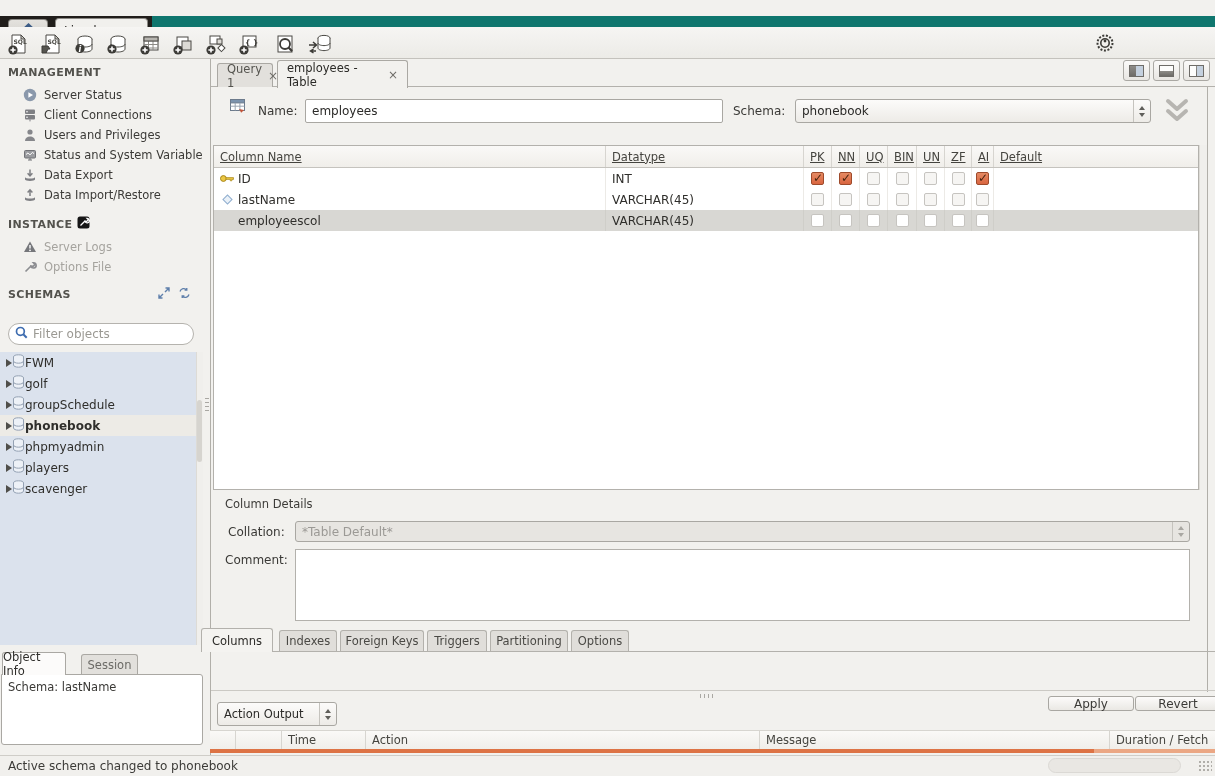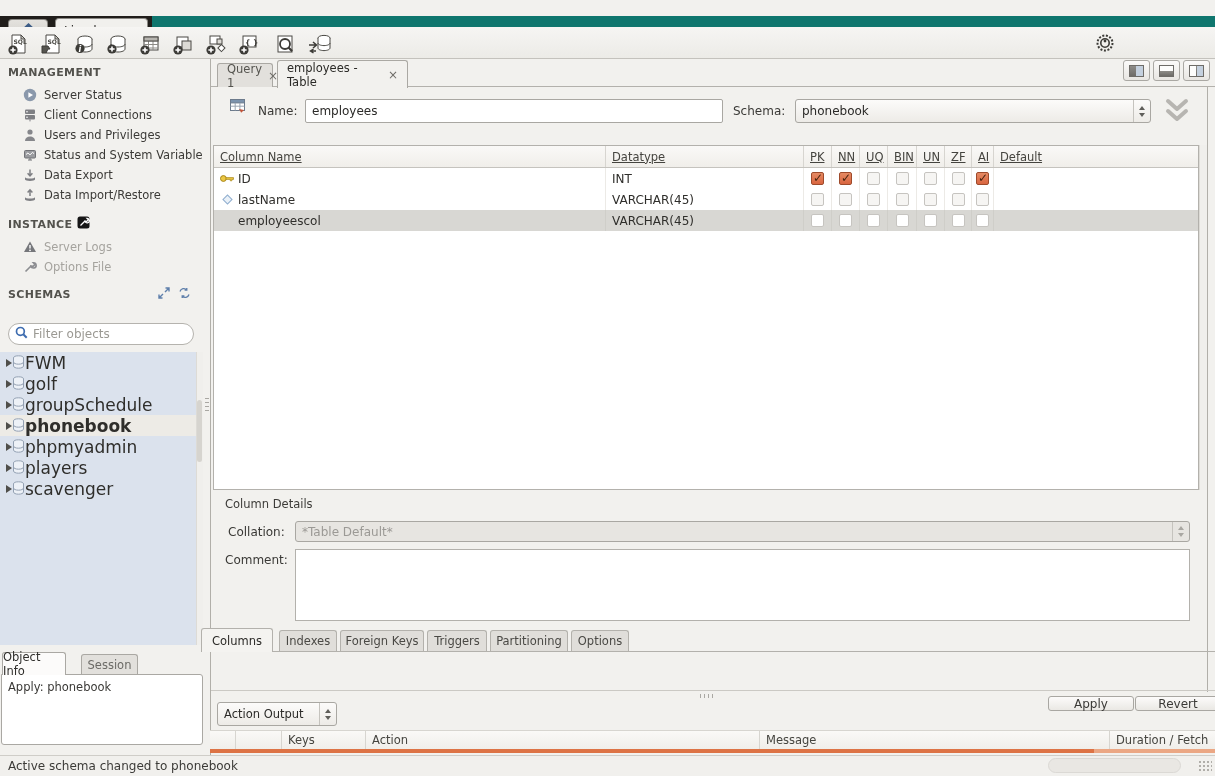--- a/index.html
+++ b/index.html
@@ -27,21 +27,21 @@
   #sidebar { left:0; top:59px; width:203px; height:696px; background:#f2f1ee; overflow:hidden; }
   .side-header { font-weight:bold; font-size:11px; color:#53524d; letter-spacing:.4px; padding-left:8px; display:flex; align-items:center; gap:5px; }
   .side-item { height:20px; display:flex; align-items:center; gap:7px; padding-left:22px; white-space:nowrap; overflow:hidden; font-size:11.5px; color:#3b3a37; }
   .side-item.dim { color:#a5a39e; }
   .side-item .ic { width:15px; display:flex; justify-content:center; flex:none; }
   #schemas-hdr-icons { position:absolute; right:12px; display:flex; gap:8px; }
   #filter-box { left:8px; top:323px; width:186px; height:22px; background:#fff; border:1px solid #b5b3ae; border-radius:11px; display:flex; align-items:center; padding:0 6px; gap:5px; }
   #filter-box input { border:none; outline:none; width:140px; font-size:12px; font-family:inherit; color:#3a3936; background:transparent; }
   #filter-box input::placeholder { color:#9b9993; }
   #schema-tree { left:0; top:352px; width:196px; height:293px; background:#dbe2ed; }
-  .tree-row { height:21px; display:flex; align-items:center; padding-left:6px; font-size:17px; color:#2f2e2b; }
+  .tree-row { height:21px; display:flex; align-items:center; padding-left:6px; font-size:12px; color:#2f2e2b; }
   .tree-row.sel { background:#edebe6; font-weight:bold; }
   .tri { width:0; height:0; border-top:4px solid transparent; border-bottom:4px solid transparent; border-left:6px solid #4f4e4a; flex:none; }
   #tree-scroll { left:196px; top:352px; width:7px; height:293px; background:#f0efec; border-left:1px solid #dddbd6; }
   #tree-thumb { left:197px; top:400px; width:5px; height:62px; background:#d6d4cf; border-radius:3px; }
   #splitter-v { left:203px; top:59px; width:8px; height:696px; background:#f2f1ee; border-right:1px solid #b1afa9; }
   #splitter-grip { left:205px; top:398px; width:4px; height:16px; background:repeating-linear-gradient(#a9a7a2 0 1px, transparent 1px 4px); }
 
   
   .oi-tab { position:absolute; display:flex; align-items:center; justify-content:center; font-size:11.5px; border:1px solid #aaa8a3; border-bottom:none; border-radius:3px 3px 0 0; }
   #oi-tab-active { left:2px; top:652px; width:64px; height:23px; background:#fcfbfa; color:#2f2e2b; z-index:2; }
@@ -425,21 +425,21 @@
   <div class="abs" id="splitter-v"></div>
   <div class="abs" id="splitter-grip"></div>
 
   <div class="oi-tab" id="oi-tab-active">
       <span>Object Info</span>
     </div>
   <div class="oi-tab" id="oi-tab-session">
       <span>Session</span>
     </div>
   <div class="abs" id="oi-panel">
-    <span>Apply: phonebook</span>
+    <span>Schema: lastName</span>
   </div>
 
   <div class="abs" id="etab-row-line"></div>
   <div class="etab" id="etab-query">
     <span>Query 1</span>
     <span class="close-x">×</span>
   </div>
   <div class="etab" id="etab-table">
     <span>employees - Table</span>
     <span class="close-x">×</span>
@@ -628,21 +628,21 @@
   <div class="combo abs" id="ao-combo">
     <span style="font-size:11.5px">Action Output</span>
     <span class="stepper">
         <span class="arr-up"></span>
         <span class="arr-dn"></span>
       </span>
   </div>
   <div class="abs" id="ao-hdr">
     <div class="ao-cell" style="width:26px"></div>
     <div class="ao-cell" style="width:46px"></div>
-    <div class="ao-cell" style="width:84px">Keys</div>
+    <div class="ao-cell" style="width:84px">Time</div>
     <div class="ao-cell" style="width:394px">Action</div>
     <div class="ao-cell" style="width:350px">Message</div>
     <div class="ao-cell" style="flex:1;border-right:none">Duration / Fetch</div>
   </div>
   <div class="abs" id="ao-bar"></div>
 
   <div class="abs" id="statusbar">
     <span>Active schema changed to phonebook</span>
   </div>
   <div class="abs" id="status-pill"></div>

